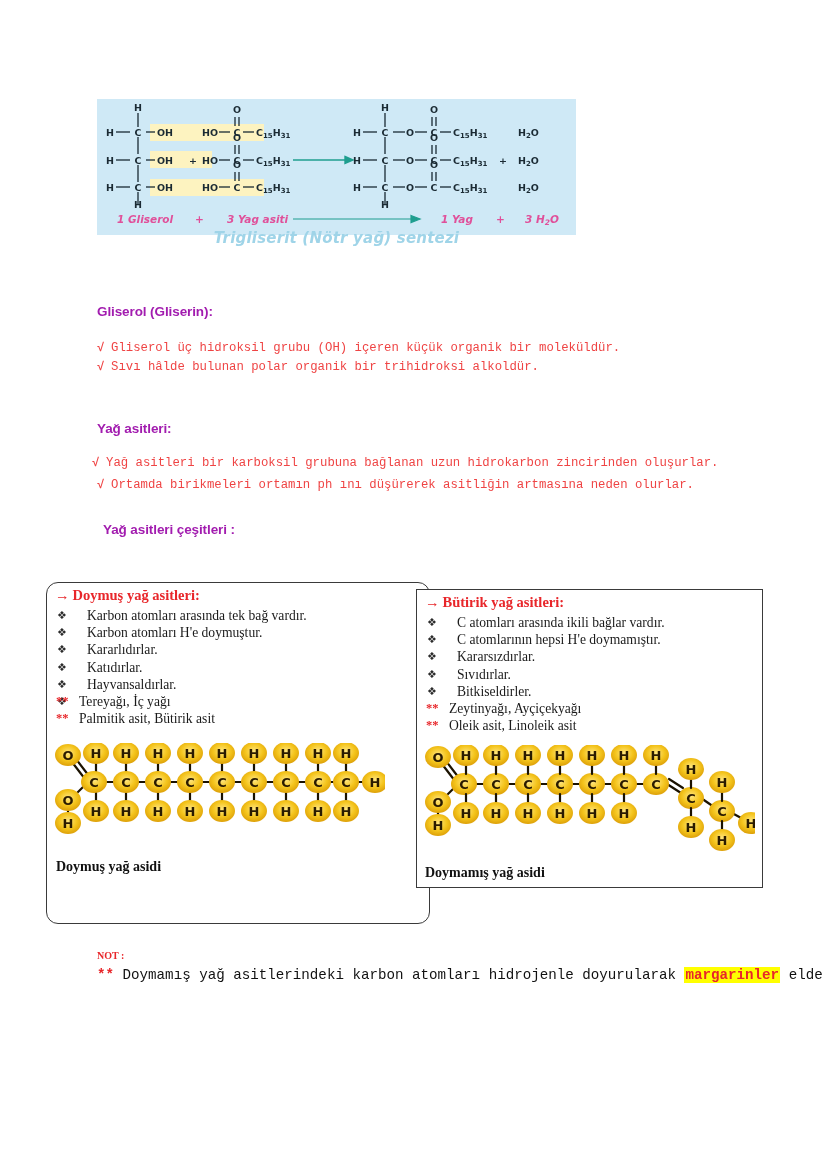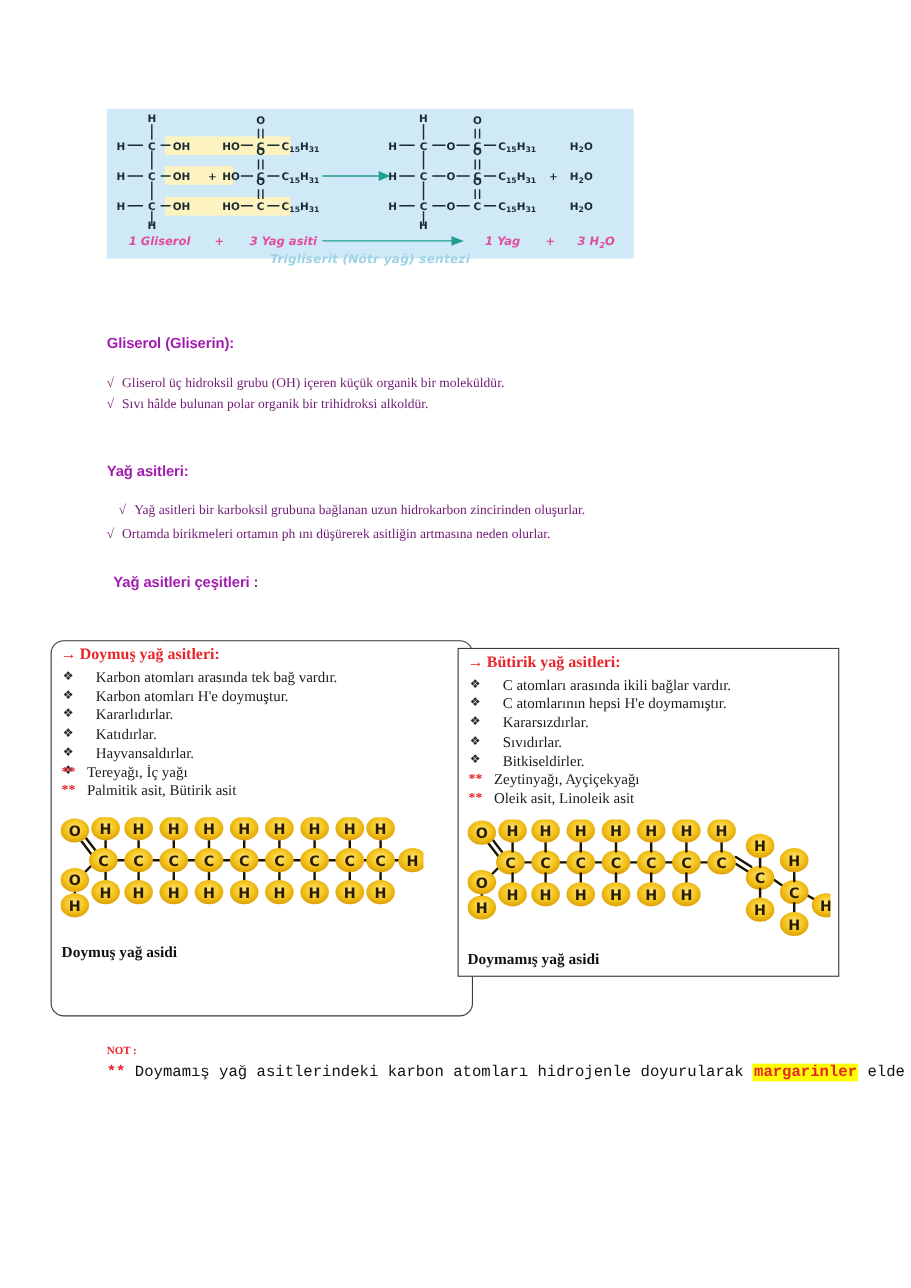--- a/index.html
+++ b/index.html
@@ -29,21 +29,21 @@
   .rxn-svg { display: block; }
 
   .rxn-caption {
     position: absolute;
     left: 97px;
     top: 229px;
     width: 479px;
     text-align: center;
     font-family: "DejaVu Sans", sans-serif;
     font-style: italic;
-    font-size: 11px;
+    font-size: 15px;
     font-weight: bold;
     color: #9fd4e8;
     letter-spacing: 0.2px;
   }
 
   
   .sec-head {
     position: absolute;
     font-family: "Liberation Sans", sans-serif;
     font-weight: bold;
@@ -51,35 +51,35 @@
     color: #a21caf;
     letter-spacing: -0.1px;
   }
   .sec-head.h-gliserol { left: 97px; top: 304px; }
   .sec-head.h-yagasit  { left: 97px; top: 421px; }
   .sec-head.h-cesit    { left: 103px; top: 522px; }
 
   
   .chk-line {
     position: absolute;
-    font-family: Liberation Serif, serif;
+    font-family: Liberation Mono, monospace;
     font-size: 12.3px;
-    color: #701a75;
+    color: #ef4444;
     white-space: nowrap;
   }
   .chk-line .tick {
     display: inline-block;
     width: 14px;
     font-weight: bold;
     font-size: 12px;
   }
 
   .g1 { left: 97px; top: 341px; }
   .g2 { left: 97px; top: 360px; }
-  .y1 { left: 108px; top: 456px; }
+  .y1 { left: 92px; top: 456px; }
   .y2 { left: 97px; top: 478px; }
 
   
   .box {
     position: absolute;
     border: 1px solid #3a3a3a;
     background: #ffffff;
     box-sizing: border-box;
   }
   .box-left  { left: 46px;  top: 582px; width: 384px; height: 342px; border-radius: 12px; }

